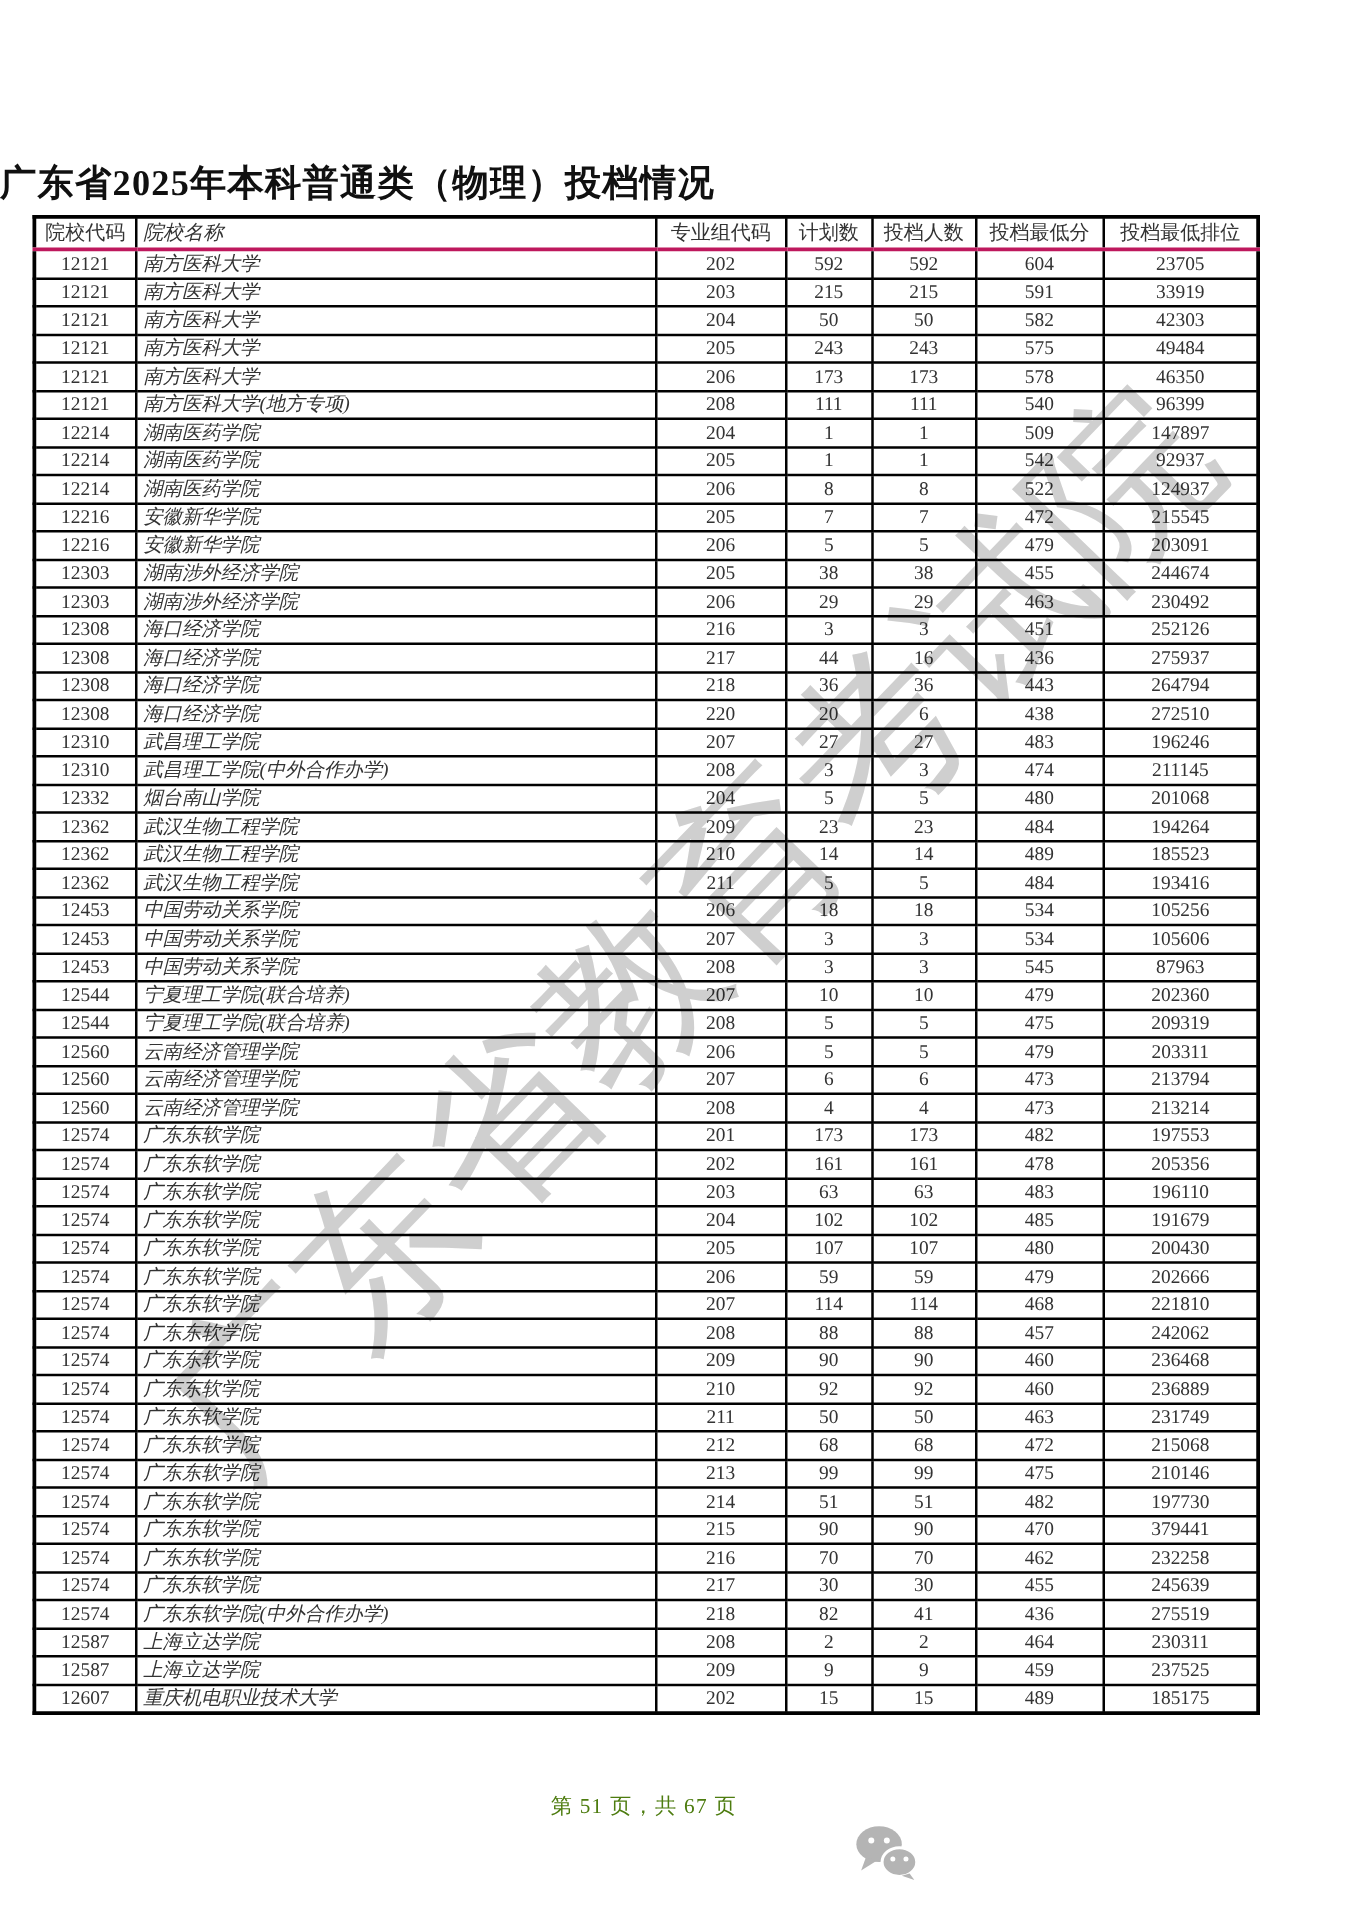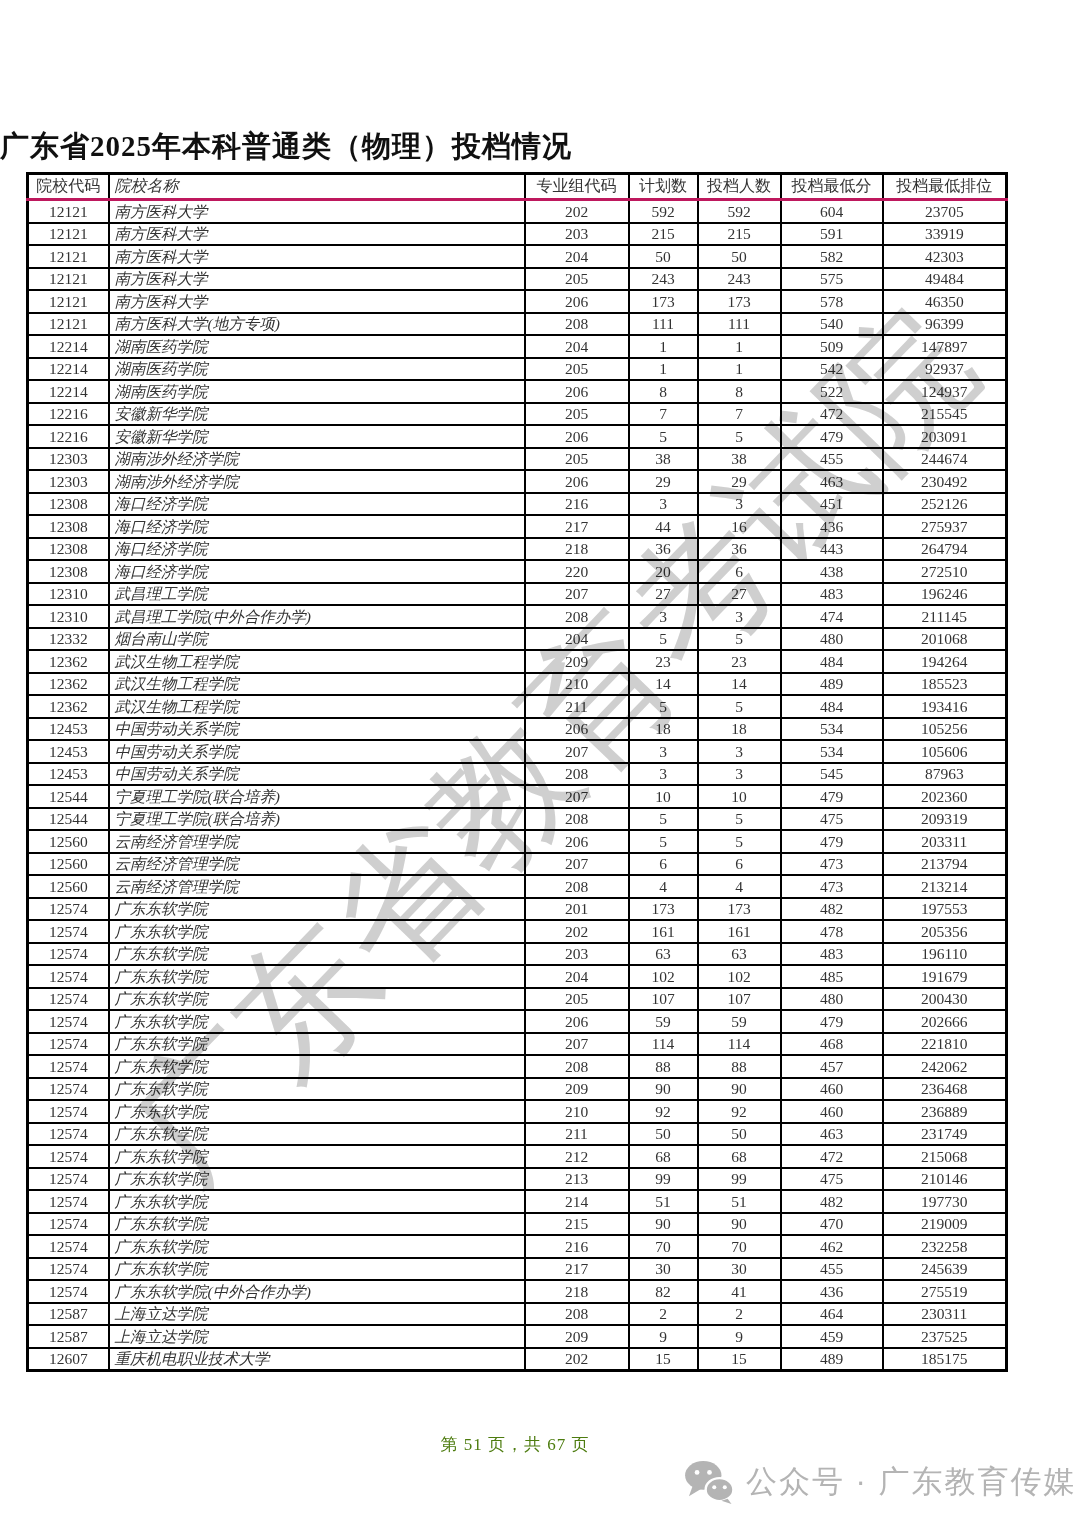--- a/index.html
+++ b/index.html
@@ -478,21 +478,21 @@
           <td class="c5">482</td>
           <td class="c6">197730</td>
         </tr>
         <tr>
           <td class="c0">12574</td>
           <td class="c1">广东东软学院</td>
           <td class="c2">215</td>
           <td class="c3">90</td>
           <td class="c4">90</td>
           <td class="c5">470</td>
-          <td class="c6">219009</td>
+          <td class="c6">379441</td>
         </tr>
         <tr>
           <td class="c0">12574</td>
           <td class="c1">广东东软学院</td>
           <td class="c2">216</td>
           <td class="c3">70</td>
           <td class="c4">70</td>
           <td class="c5">462</td>
           <td class="c6">232258</td>
         </tr>
@@ -556,16 +556,15 @@
       </g>
       <circle cx="13.5" cy="13" r="2.5" fill="#ffffff"></circle>
       <circle cx="26.5" cy="13" r="2.5" fill="#ffffff"></circle>
       <g>
         <ellipse cx="37" cy="31" rx="14.5" ry="12" fill="#b4b4b4" stroke="#ffffff" stroke-width="2.5"></ellipse>
         <polygon points="45.5,40.5 49.5,46 39,42.5" fill="#b4b4b4"></polygon>
       </g>
       <circle cx="31.5" cy="28.5" r="2.1" fill="#ffffff"></circle>
       <circle cx="42.5" cy="28.5" r="2.1" fill="#ffffff"></circle>
     </svg>
-    <span class="wechat-label">公众号 · 广东教育传媒</span>
   </div>
 
 </div>
 
 </body></html>

